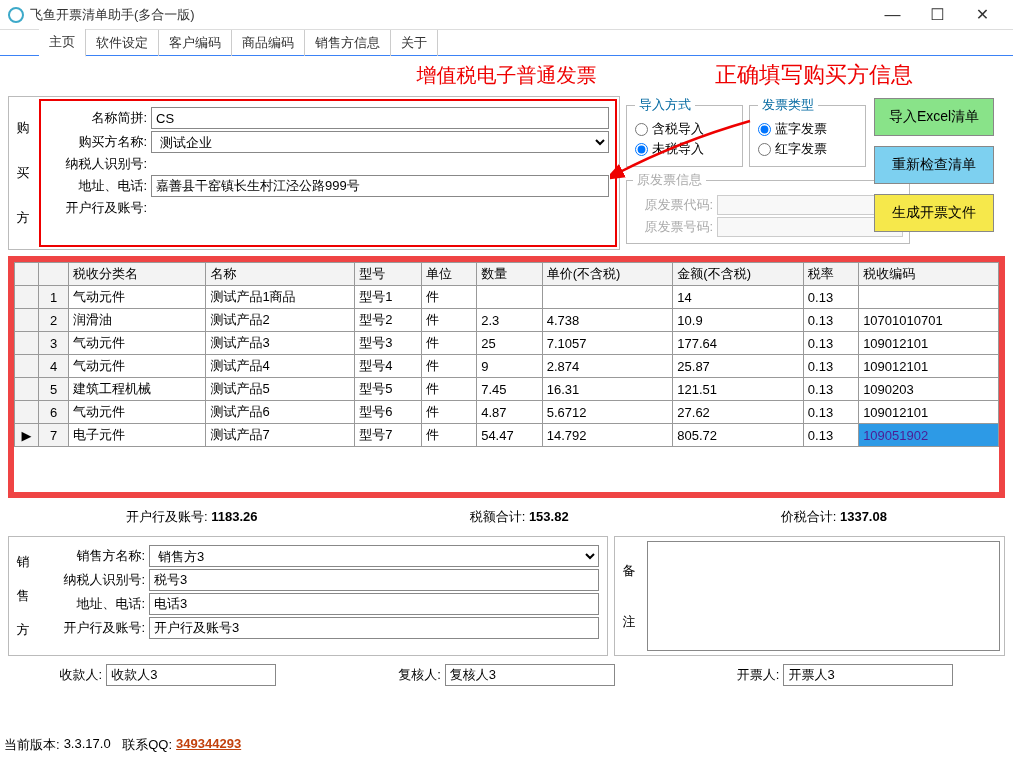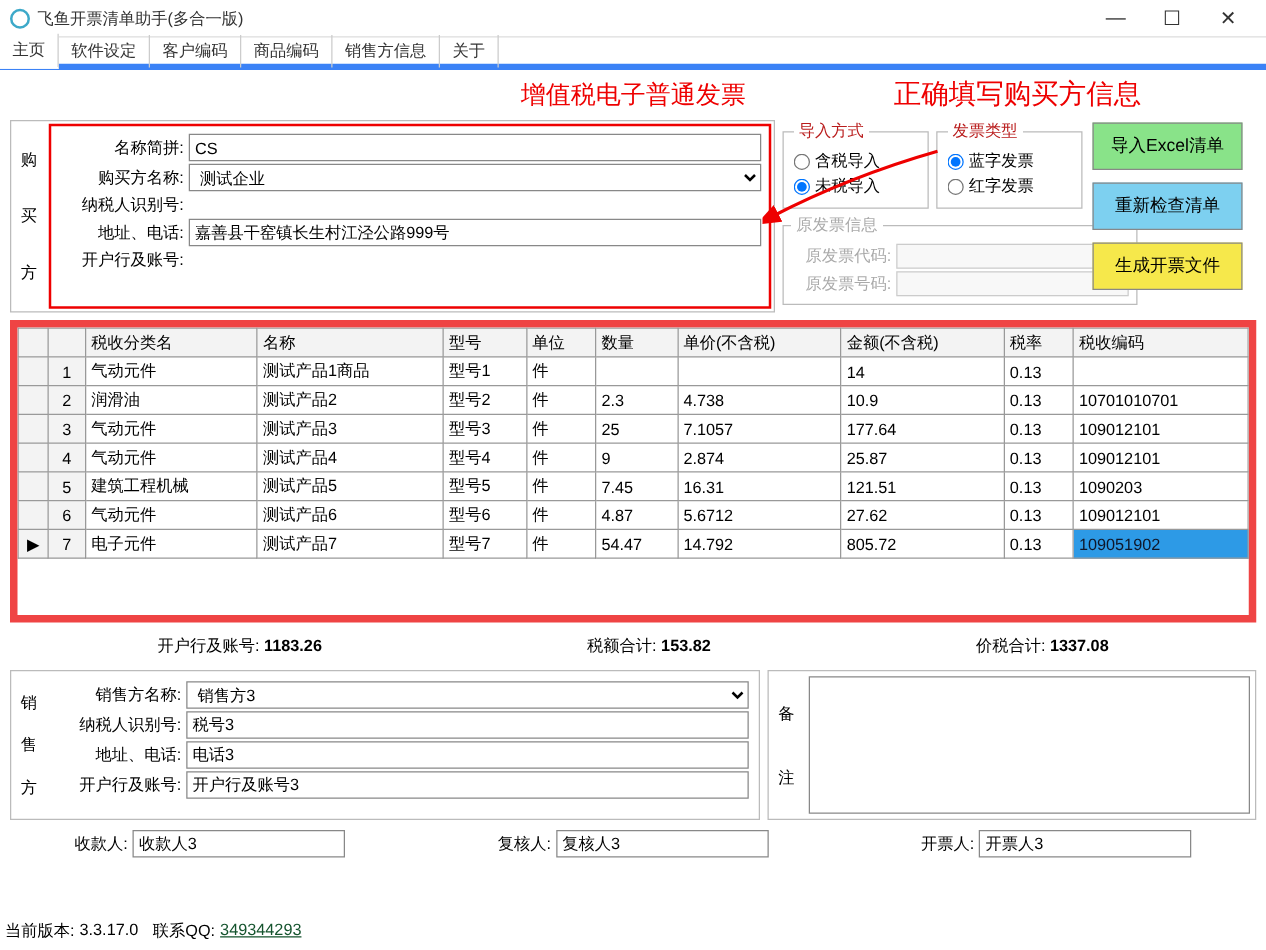--- a/index.html
+++ b/index.html
@@ -2,69 +2,69 @@
 <html><head>
 <meta charset="utf-8">
 <style>
 * { box-sizing: border-box; margin: 0; padding: 0; font-family: "Microsoft YaHei", SimSun, sans-serif; font-size: 13px; }
 body { background: #fff; width: 1013px; height: 760px; overflow: hidden; position: relative; }
 .titlebar { height: 30px; display: flex; align-items: center; padding: 0 8px; border-bottom: 1px solid #ddd; }
 .titlebar .logo { width: 16px; height: 16px; border: 2px solid #3da9c9; border-radius: 50%; margin-right: 6px; position: relative; }
 .titlebar .title { flex: 1; color: #333; }
 .winbtns { display: flex; }
 .winbtn { width: 45px; height: 28px; display: flex; align-items: center; justify-content: center; font-size: 16px; color: #333; cursor: pointer; }
-.menubar { height: 26px; display: flex; align-items: center; border-bottom: 5px solid #3b82f6; }
+.menubar { height: 26px; display: flex; align-items: center; border-bottom: 1px solid #3b82f6; padding-left: 39px; }
 .menuitem { padding: 4px 10px; color: #333; border-right: 1px solid #ccc; cursor: pointer; }
 .menuitem.active { background: #fff; border-bottom: 2px solid #fff; }
 .toprow { position: relative; height: 38px; }
 .bigtitle { position: absolute; left: 50%; transform: translateX(-50%); top: 6px; color: #e00; font-size: 20px; }
 .hint { position: absolute; right: 100px; top: 4px; color: #e00; font-size: 22px; }
 .toparea { display: flex; padding: 2px 8px 4px 8px; }
 .buyerblock { display: flex; border: 1px solid #bbb; width: 612px; height: 154px; }
 .vlabel { width: 28px; display: flex; flex-direction: column; justify-content: space-around; align-items: center; padding: 8px 0; }
 .vlabel span { display: block; }
 .buyerfields { flex: 1; padding: 4px 6px; border: 2px solid #e00; margin: 2px; }
 .frow { display: flex; align-items: center; margin: 2px 0; }
 .frow label { width: 100px; text-align: right; margin-right: 4px; }
 .frow select, .frow input[type=text] { flex: 1; height: 22px; border: 1px solid #888; padding: 0 4px; background: #fff; }
 .rightpanel { flex: 1; display: flex; margin-left: 6px; gap: 6px; }
 .optcol { display: flex; flex-direction: column; gap: 4px; }
 fieldset { border: 1px solid #bbb; padding: 4px 8px 6px 8px; }
-legend { padding: 0 4px; color: #b91c1c; }
+legend { padding: 0 4px; color: #0369a1; }
 .radioline { display: flex; align-items: center; margin: 2px 0; white-space: nowrap; }
 .radioline input { margin-right: 4px; }
 .origbox { border: 1px solid #bbb; padding: 4px 6px; color: #aaa; }
 .origbox legend { color: #aaa; }
 .origbox .frow label { width: 80px; color: #aaa; }
 .origbox .frow input { height: 20px; border: 1px solid #ccc; background: #f8f8f8; }
 .btncol { display: flex; flex-direction: column; gap: 10px; padding: 2px; }
 .bigbtn { width: 120px; height: 38px; border: 1px solid #888; cursor: pointer; display: flex; align-items: center; justify-content: center; font-size: 14px; }
 .btn-green { background: #89e389; }
 .btn-blue { background: #7dd0f0; }
 .btn-yellow { background: #f6e84b; }
 .gridwrap { margin: 2px 8px; border: 6px solid #ef4444; height: 242px; overflow: auto; background: #fff; }
 table { border-collapse: collapse; width: 100%; }
 th, td { border: 1px solid #999; padding: 2px 4px; text-align: left; height: 22px; white-space: nowrap; }
 th { background: #f3f3f3; font-weight: normal; }
 td.rowhdr { background: #f3f3f3; text-align: center; width: 30px; }
 td.rowind { background: #f3f3f3; text-align: center; width: 24px; }
-tr.sel td.taxcode { background: #2d9ae6; color: #0f172a; }
+tr.sel td.taxcode { background: #2d9ae6; color: #4c1d95; }
 .totals { display: flex; justify-content: space-around; padding: 8px 20px; font-size: 14px; }
 .totals b { font-weight: bold; }
 .sellerarea { display: flex; margin: 2px 8px; gap: 6px; }
 .sellerblock { display: flex; border: 1px solid #bbb; width: 600px; height: 120px; }
 .sellerfields { flex: 1; padding: 6px 8px; }
 .sellerfields .frow label { width: 100px; }
 .notesblock { display: flex; border: 1px solid #bbb; flex: 1; height: 120px; }
 .notesarea { flex: 1; margin: 4px; border: 1px solid #888; overflow-y: scroll; background: #fff; }
 .peoplerow { display: flex; justify-content: space-around; align-items: flex-start; padding: 6px 20px; gap: 43px; }
 .peoplerow .pitem { display: flex; align-items: center; gap: 4px; }
 .peoplerow input { width: 170px; height: 22px; border: 1px solid #888; padding: 0 4px; }
 .statusbar { position: absolute; bottom: 6px; left: 4px; font-size: 13px; display: flex; gap: 4px; }
-.statusbar a { color: #14532d; text-decoration: underline; }
+.statusbar a { color: #c2410c; text-decoration: underline; font-weight: bold; }
 .arrow-svg { position: absolute; left: 610px; top: 55px; pointer-events: none; }
 </style>
 </head>
 <body>
 
 <div class="titlebar">
   <div class="logo"></div>
   <div class="title">飞鱼开票清单助手(多合一版)</div>
   <div class="winbtns">
     <div class="winbtn">—</div>

